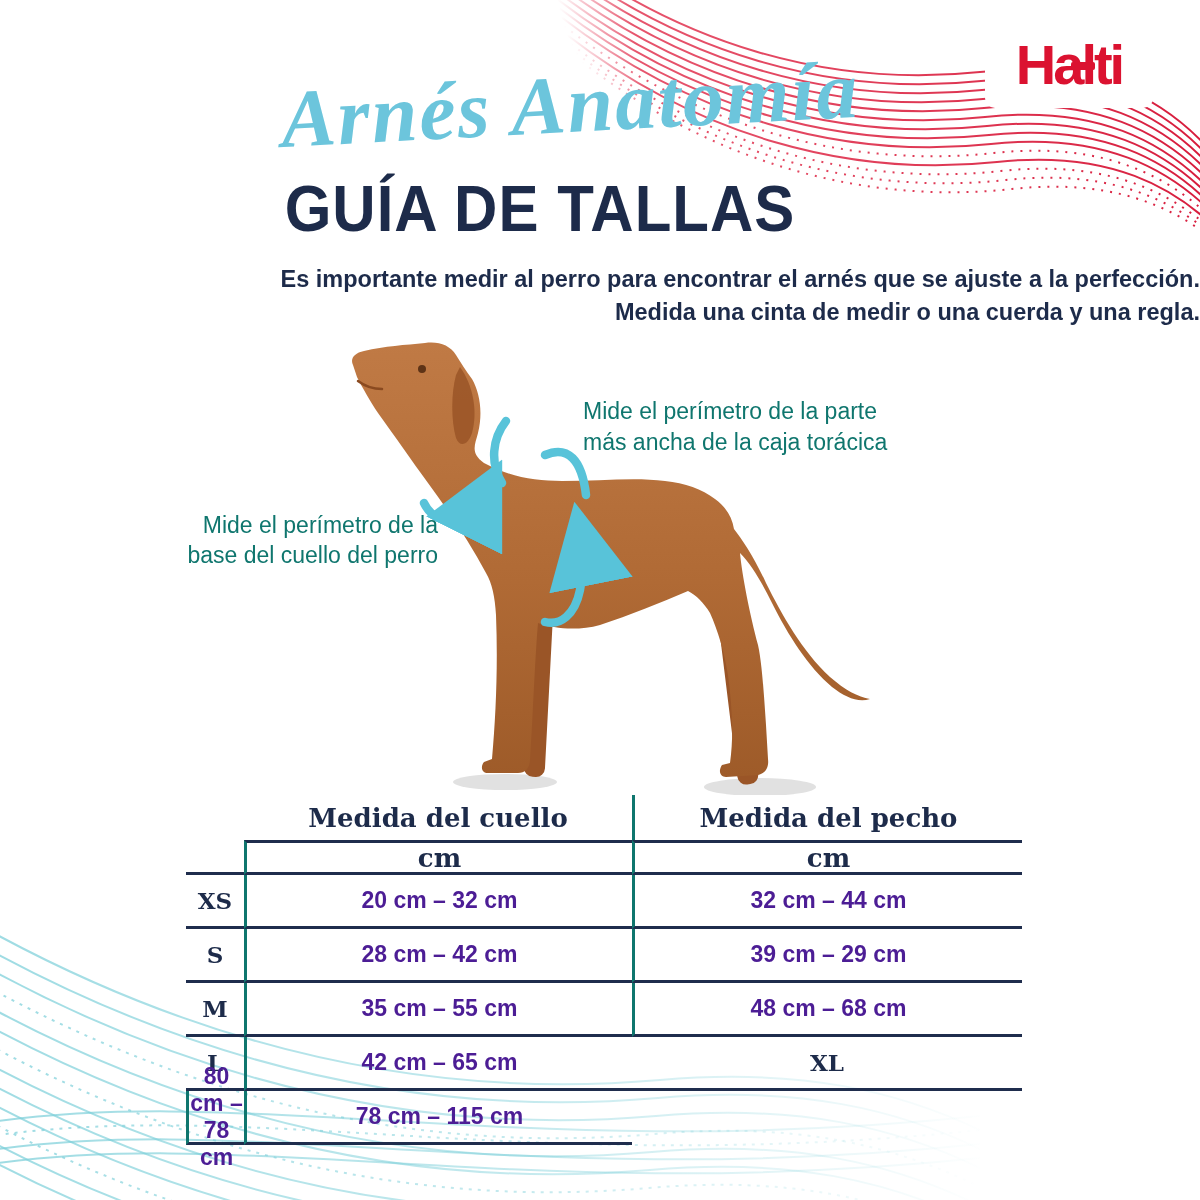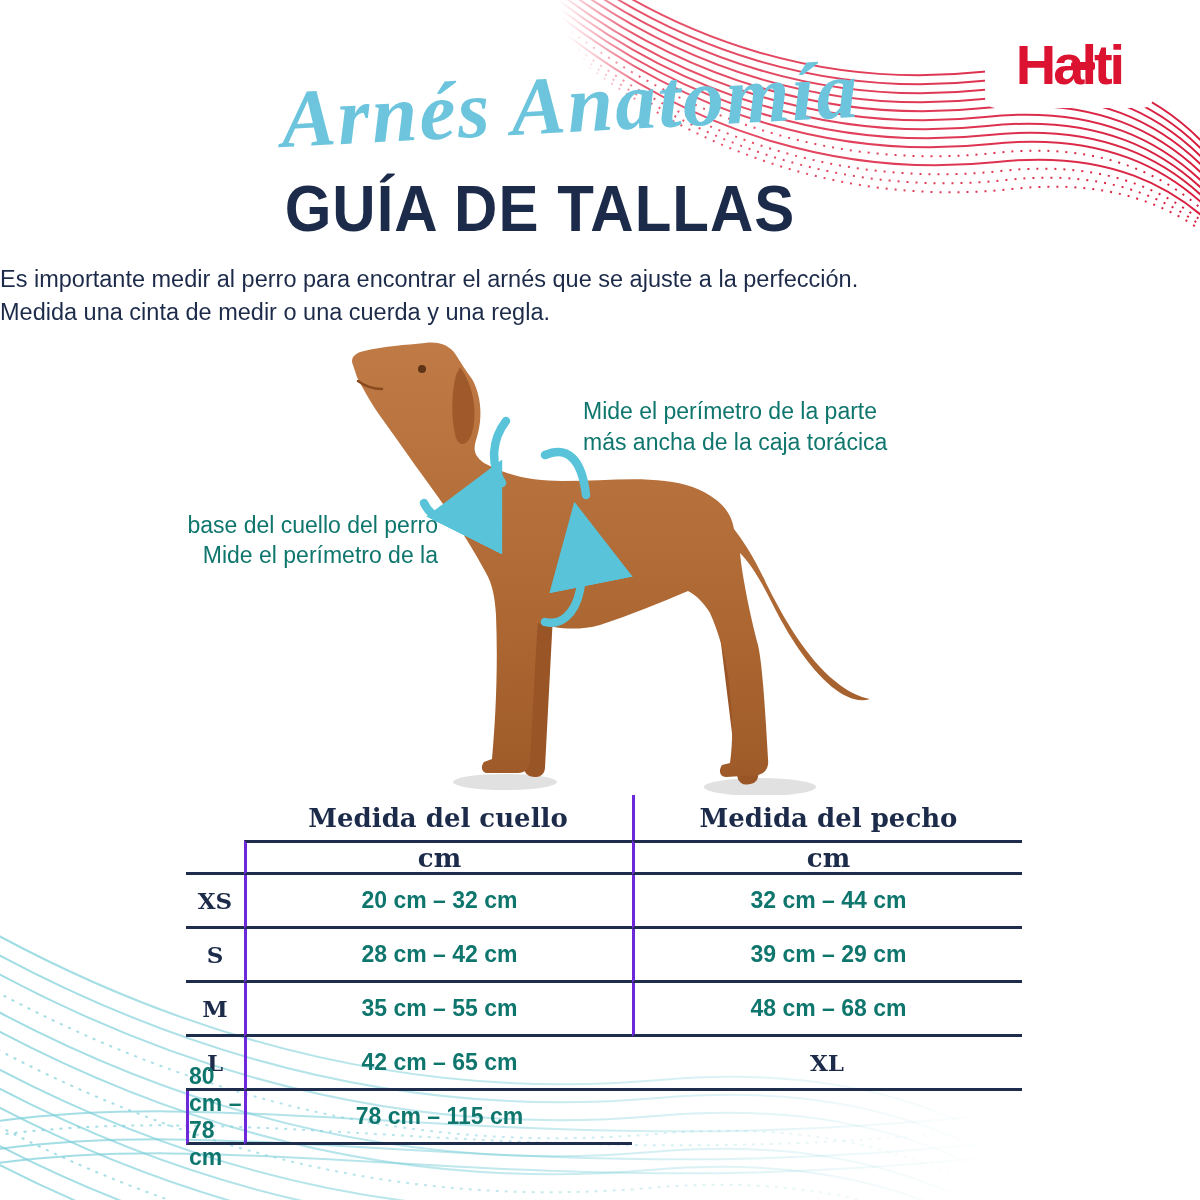--- a/index.html
+++ b/index.html
@@ -34,43 +34,43 @@
     color:#6cc5dc;transform:rotate(-3deg);letter-spacing:2px;
   }
   .main-title{
     left:0;top:172px;width:1080px;text-align:center;
     font-weight:bold;font-size:60px;color:#1d2b4a;letter-spacing:1px;
     transform:scaleY(1.08);transform-origin:top center;font-stretch:condensed;
   }
 
   
   .intro{
-    left:0;top:263px;width:1200px;text-align:left;
-    font-size:23.5px;line-height:33px;font-weight:400;color:#1d2b4a;
+    left:0;top:263px;width:1200px;text-align:right;
+    font-size:23.5px;line-height:33px;font-weight:700;color:#1d2b4a;
   }
 
   
   .note{font-size:23px;color:#0f766e;font-weight:500;}
   .note-chest{left:583px;top:396px;width:330px;text-align:left;line-height:31px;}
   .note-neck{left:140px;top:510px;width:298px;text-align:right;line-height:30px;}
 
   
   .size-table{
     left:186px;top:795px;width:836px;
     display:grid;
     grid-template-columns:58px 388px 390px;
     grid-template-rows:45px 35px 54px 54px 54px 54px 54px;
   }
-  .cell{display:flex;align-items:center;justify-content:center;}
+  .cell{display:flex;align-items:center;justify-content:center;text-align:center;}
   .serifb{font-family:"DejaVu Serif","Liberation Serif",serif;font-weight:bold;color:#1d2b4a;}
   .col-header{font-size:26px;}
   .unit{font-size:26px;}
   .size-label{font-size:23px;}
-  .value{font-size:23px;font-weight:600;color:#0f766e;}
-  .bl{border-left:3px solid #6d28d9;}
+  .value{font-size:23px;font-weight:600;color:#4c1d95;}
+  .bl{border-left:3px solid #0f766e;}
   .bt{border-top:3px solid #1f2d4d;}
   .bb{border-bottom:3px solid #1f2d4d;}
 </style>
 </head>
 <body>
 
 <div id="canvas">
 
   <svg class="wave-svg" style="left:510px;top:0;" width="690" height="250" viewBox="0 0 690 250">
     <defs>
@@ -216,22 +216,22 @@
       <path d="M 215,120 C 238,110 252,125 256,160"></path>
       <path d="M 215,287 C 230,291 245,280 250,255 C 254,235 254,215 251,200" marker-end="url(#ah)"></path>
     </g>
   </svg>
 
   <div class="abs note note-chest">
     <div>Mide el perímetro de la parte</div>
     <div>más ancha de la caja torácica</div>
   </div>
   <div class="abs note note-neck">
+    <div>Mide el perímetro de la</div>
     <div>base del cuello del perro</div>
-    <div>Mide el perímetro de la</div>
   </div>
 
   <div class="abs size-table">
 
     <div class="cell"></div>
     <div class="cell serifb col-header">Medida del cuello</div>
     <div class="cell serifb col-header bl">Medida del pecho</div>
 
     <div class="cell bb"></div>
     <div class="cell serifb unit bt bl bb">cm</div>

